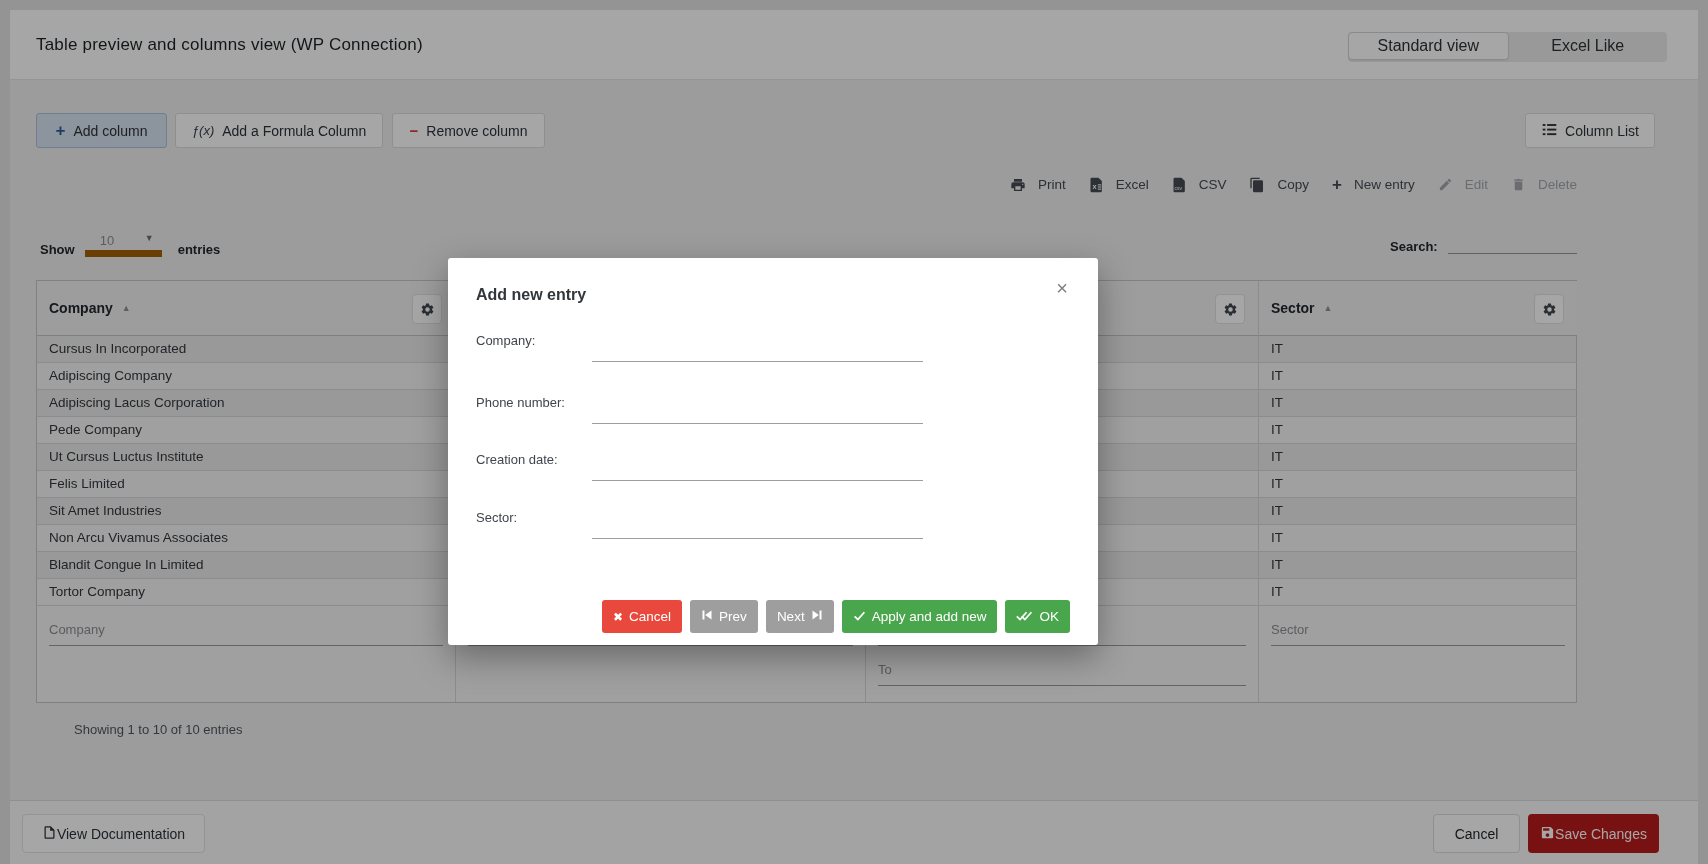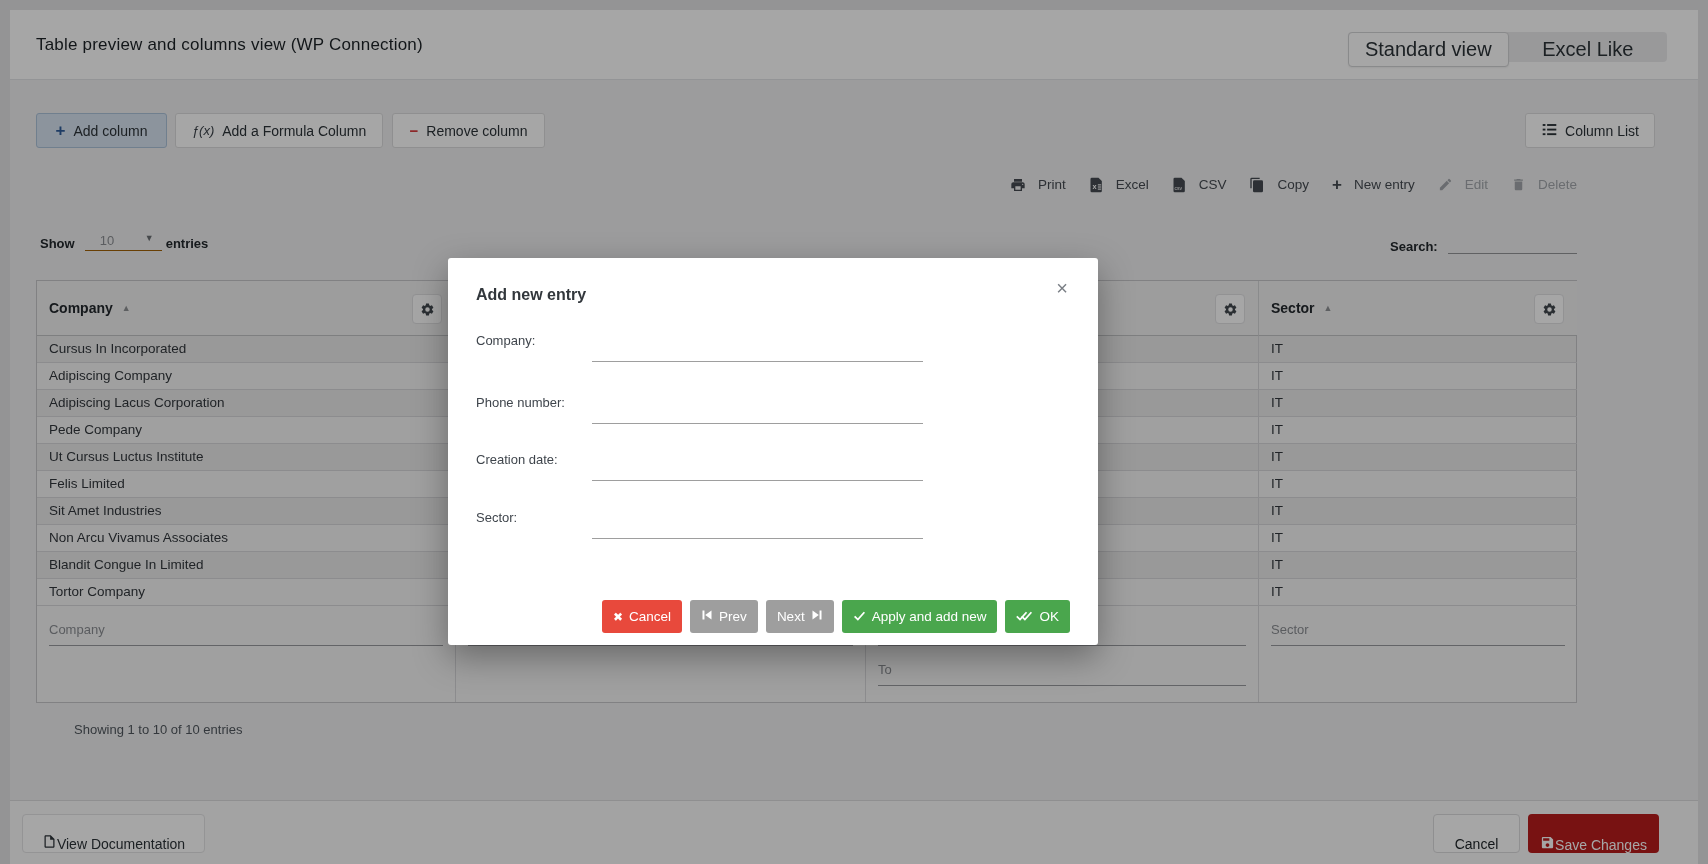--- a/index.html
+++ b/index.html
@@ -7,22 +7,22 @@
               font-family:"Liberation Sans", sans-serif; }
   .stage { position:absolute; left:0; top:0; width:1708px; height:864px; }
 
   
   .topbar { position:absolute; left:10px; top:10px; width:1688px; height:70px;
             background:#ffffff; border-bottom:1px solid #e2e4e7; }
   .page-title { position:absolute; left:26px; top:25px; font-size:17px; font-weight:500;
                 color:#1d2327; letter-spacing:.2px; }
   .tabs { position:absolute; left:1338px; top:22px; width:319px; height:30px;
           background:#ececed; border-radius:4px; display:flex; }
-  .tab { flex:1; height:35px; display:flex; align-items:center; justify-content:center;
-         font-size:20px; font-weight:500; color:#2c3338; border-radius:4px; cursor:pointer; }
+  .tab { flex:1; height:28px; display:flex; align-items:center; justify-content:center;
+         font-size:16px; font-weight:500; color:#2c3338; border-radius:4px; cursor:pointer; }
   .tab.active { background:#ffffff; border:1px solid #d3d4d6; box-shadow:0 1px 2px rgba(0,0,0,.06); }
 
   
   .panel { position:absolute; left:10px; top:80px; width:1688px; height:720px; background:#f0f0f1; }
 
   .btn { position:absolute; height:35px; display:flex; align-items:center; justify-content:center;
          gap:8px; background:#ffffff; border:1px solid #dcdcde; border-radius:3px;
          font-size:14px; color:#2c3338; cursor:pointer; }
   .btn-add-column { left:26px; top:33px; width:131px; background:#d7e3f1; border-color:#adc3da; }
   .glyph-plus { color:#2e5c9a; font-weight:700; font-size:17px; line-height:1; }
@@ -35,21 +35,21 @@
   
   .exportbar { position:absolute; right:121px; top:96px; display:flex; align-items:center; gap:23px; }
   .tool { display:flex; align-items:center; gap:12px; font-size:13.5px; color:#454b52; cursor:pointer; }
   .tool svg { display:block; }
   .tool.disabled { color:#a3a7ac; }
   .tool .plus-big { font-size:17px; font-weight:700; line-height:1; color:#454b52; }
 
   
   .showrow { position:absolute; left:30px; top:153px; display:flex; align-items:flex-end; }
   .lbl-bold { font-size:13px; font-weight:700; color:#23282d; }
-  .pagesize { width:77px; margin:0 4px 0 10px; border-bottom:1px solid #a16207;
+  .pagesize { width:77px; margin:0 16px 0 10px; border-bottom:7px solid #a16207;
               display:flex; align-items:flex-start; justify-content:space-between;
               padding:0 8px 2px 15px; cursor:pointer; }
   .pagesize .val { font-size:13px; color:#8c8f94; }
   .pagesize .arr { font-size:9px; color:#6c7075; }
   .searchrow { position:absolute; left:1380px; top:152px; display:flex; align-items:flex-end; gap:10px; }
   .search-input { width:129px; background:transparent; border:none; outline:none;
                   border-bottom:1px solid #949699; height:22px; font-size:13px; color:#32373c; }
 
   
   .dtable { position:absolute; left:26px; top:200px; width:1541px;
@@ -76,21 +76,21 @@
   .tf:last-child { border-right:none; }
   .f-input { display:block; width:100%; background:transparent; border:none; outline:none;
              border-bottom:1px solid #989a9e; margin-top:14px; padding:2px 0 8px;
              font-size:13px; color:#32373c; font-family:"Liberation Sans", sans-serif; }
   .f-input::placeholder { color:#8b8e93; opacity:1; }
   .summary { position:absolute; left:28px; top:642px; font-size:13px; color:#50575e;margin-left:36px; }
 
   
   .bottombar { position:absolute; left:10px; top:800px; width:1688px; height:64px;
                background:#fafafa; border-top:1px solid #dcdcde; }
-  .bbtn { position:absolute; top:13px; height:39px; display:flex; align-items:flex-end;
+  .bbtn { position:absolute; top:13px; height:39px; display:flex; align-items:center;
           justify-content:center; gap:0; border-radius:4px; font-size:14px; font-weight:500;
           cursor:pointer; }
   .btn-viewdoc { left:12px; width:183px; background:#ffffff; border:1px solid #e3e3e5; color:#2c3338; }
   .btn-cancel-pg { left:1423px; width:87px; background:#ffffff; border:1px solid #dcdcde;
                    color:#1d2327; font-weight:400; }
   .btn-save { left:1518px; width:131px; background:#b91c1c; color:#ffffff; border:none; }
 
   
   .overlay { position:absolute; left:0; top:0; width:1708px; height:864px;
              background:rgba(0,0,0,0.35); z-index:50; }

